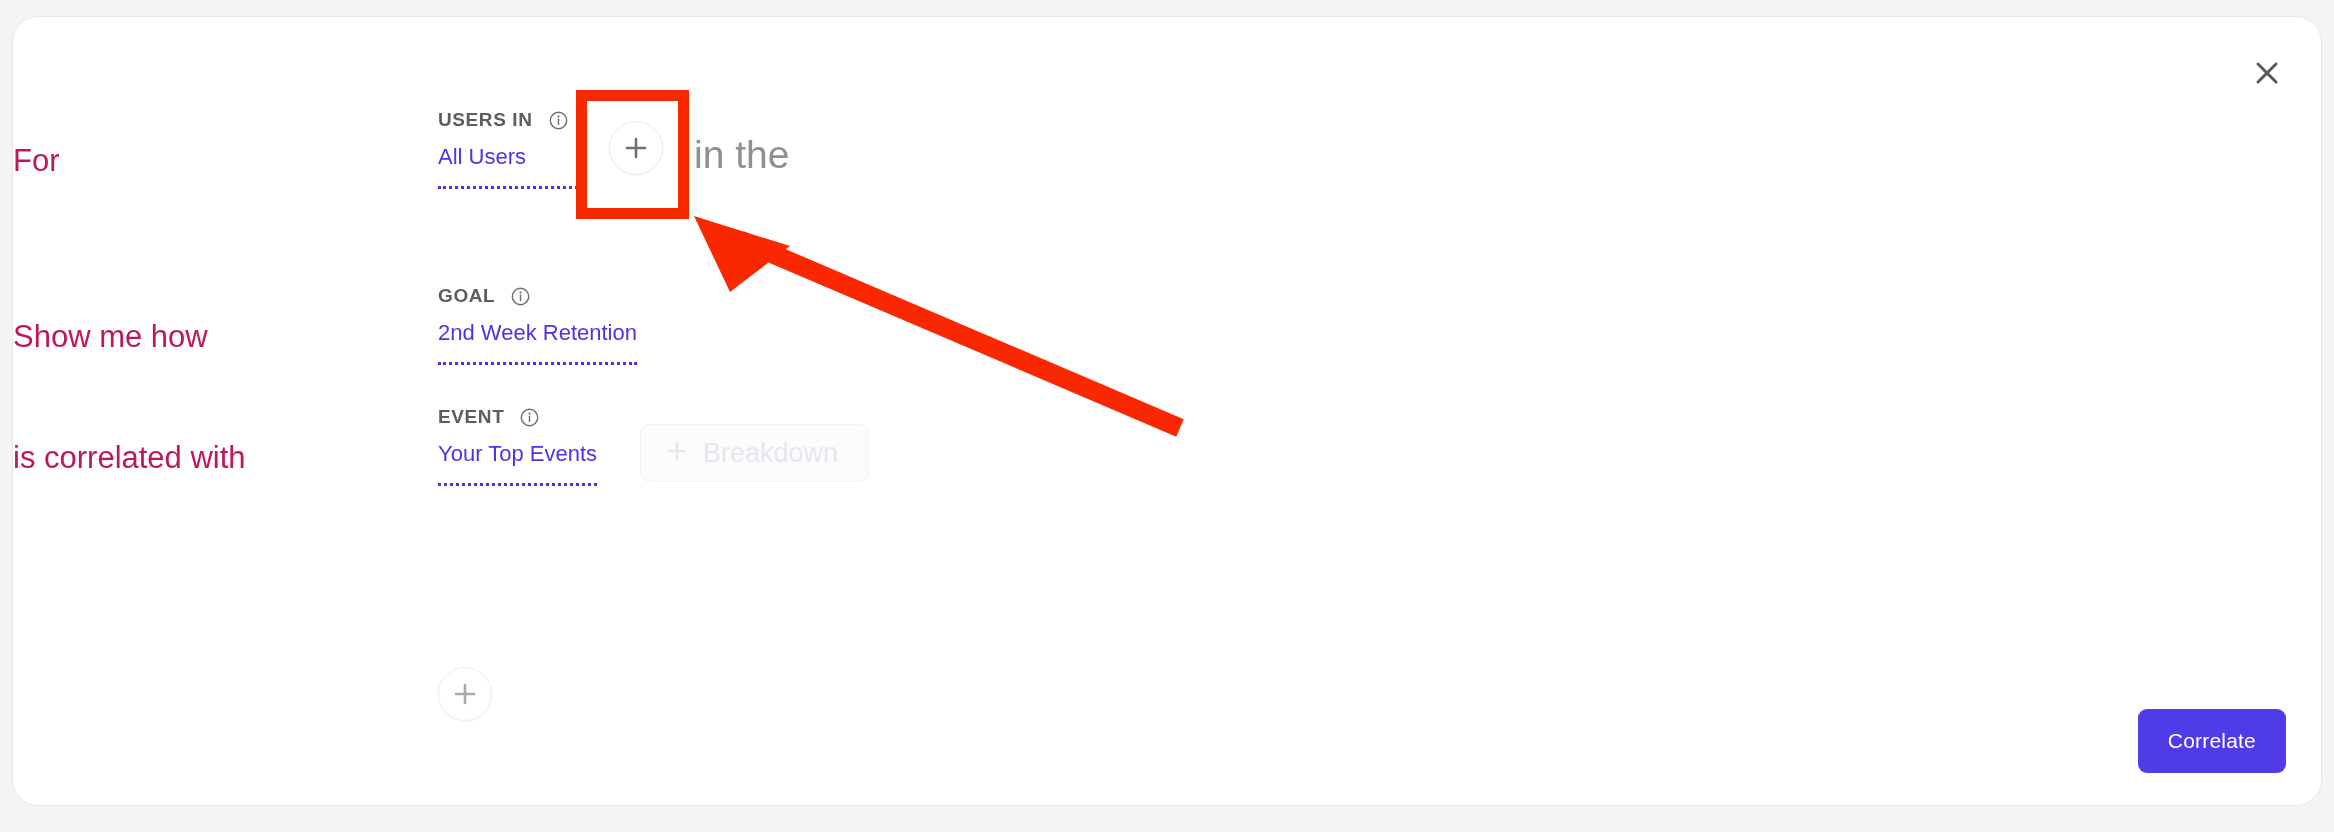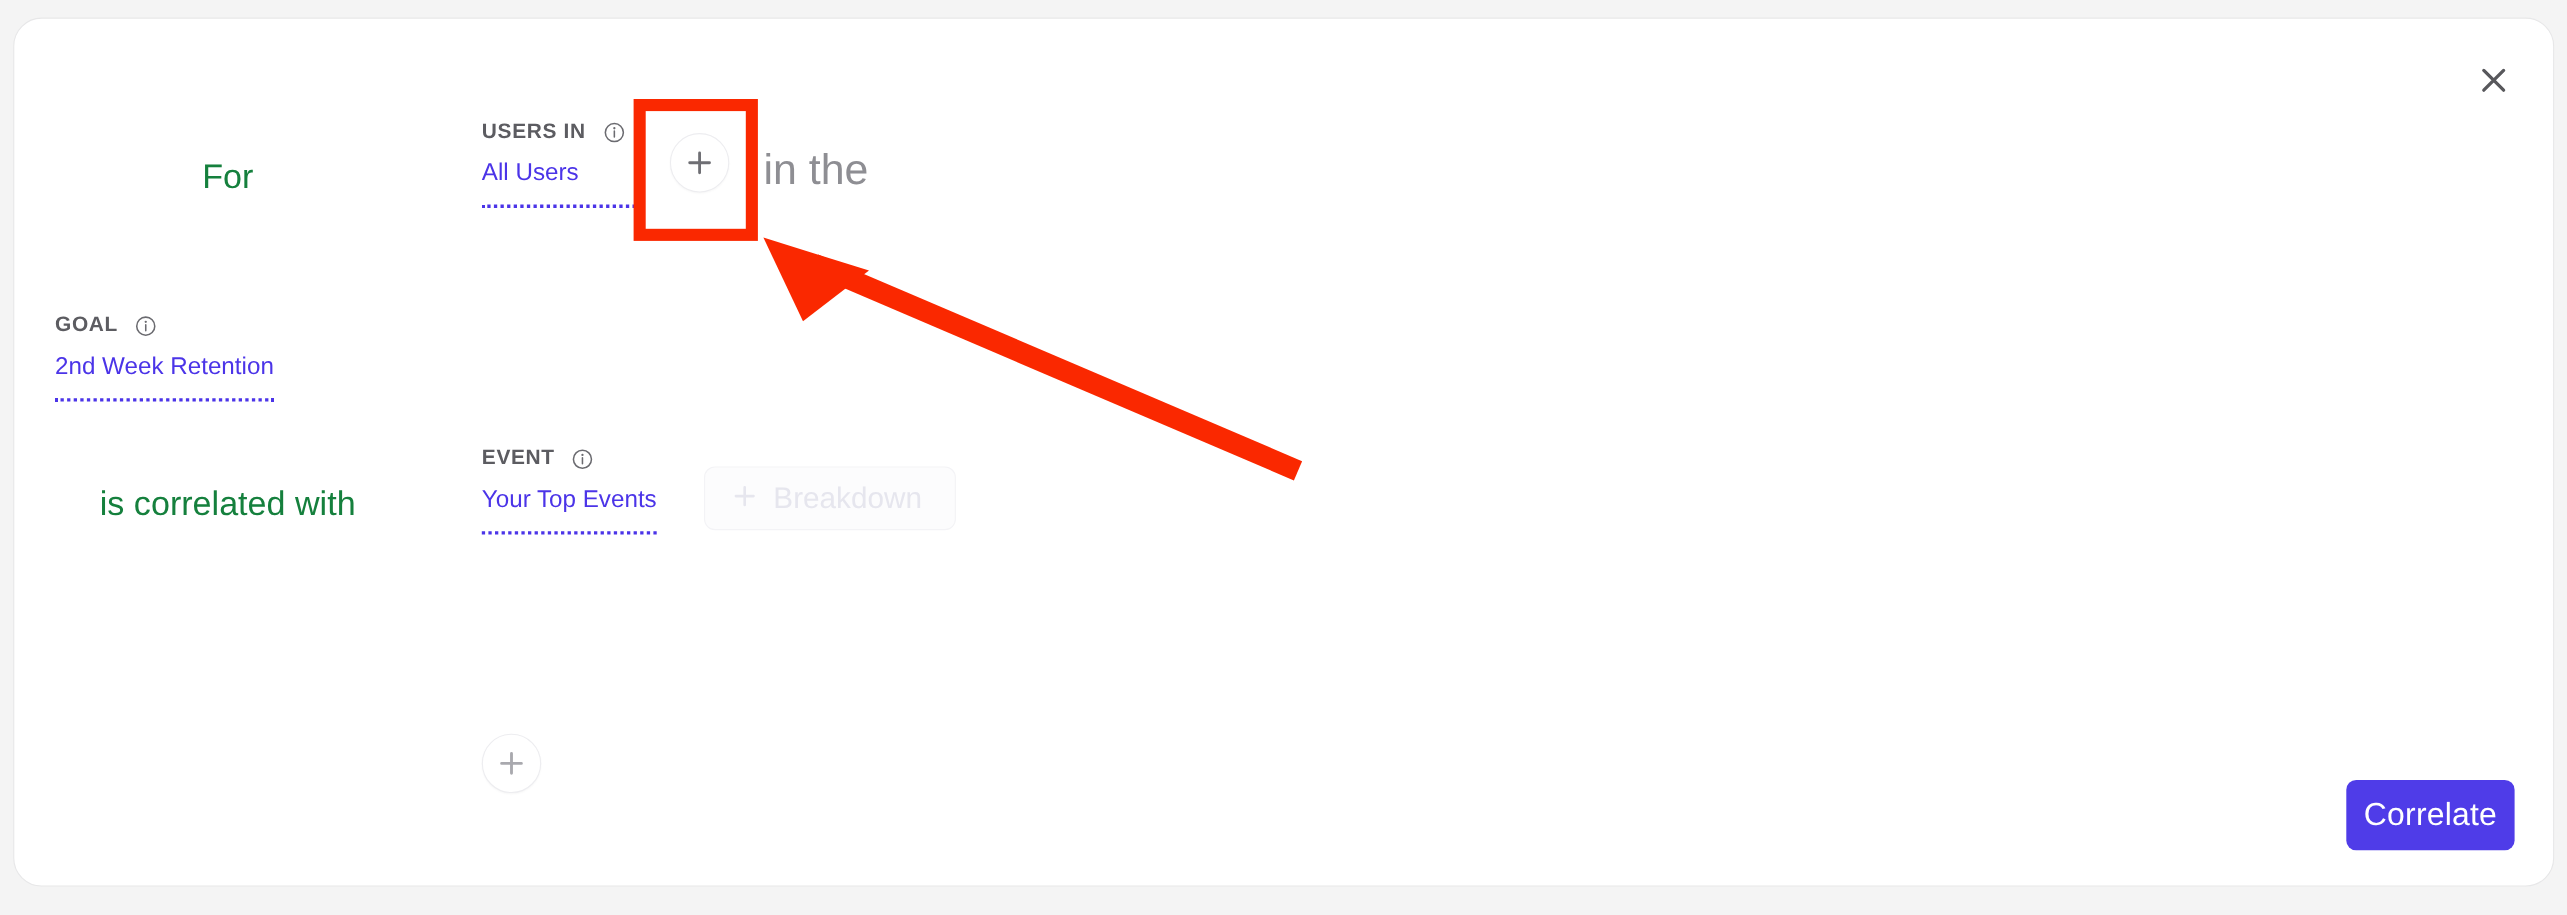--- a/index.html
+++ b/index.html
@@ -63,25 +63,25 @@
     align-items: flex-end;
     height: 76px;
   }
   .qrow.r1 { left: 0; top: 96px; }
   .qrow.r2 { left: 0; top: 272px; }
   .qrow.r3 { left: 0; top: 393px; }
 
   
   .lead {
     width: 388px;
-    text-align: center;
+    text-align: left;
     padding-right: 0;
     font-size: 31px;
     line-height: 38px;
-    color: #15803d;
+    color: #be185d;
     font-weight: 400;
     white-space: nowrap;
     padding-bottom: 9px;
   }
 
   .field-group {
     position: relative;
     margin-left: 37px;
     display: flex;
     flex-direction: column;
@@ -189,22 +189,22 @@
   
   .correlate-btn {
     position: absolute;
     right: 35px;
     bottom: 32px;
     background: #4f3ce8;
     color: #ffffff;
     border: none;
     border-radius: 9px;
     height: 64px;
-    padding: 0 16px;
-    font-size: 29px;
+    padding: 0 30px;
+    font-size: 21px;
     font-family: "Liberation Sans", sans-serif;
     cursor: pointer;
     letter-spacing: 0.2px;
   }
 
   
   .annot {
     position: absolute;
     left: 0; top: 0;
     width: 2334px;
@@ -263,20 +263,21 @@
               </svg>
             </span>
           </div>
         </div>
 
         <div class="connector-mid">in the</div>
 
       </div>
 
       <div class="qrow r2">
+        <div class="lead">Show me how</div>
 
         <div class="field-group">
           <div class="field-label">
             <span>GOAL</span>
             <span class="info-icon">
               <svg width="19" height="19" viewBox="0 0 19 19">
                 <circle cx="9.5" cy="9.5" r="8.2" fill="none" stroke="#6b6b70" stroke-width="1.4"></circle>
                 <circle cx="9.5" cy="5.6" r="1.05" fill="#6b6b70"></circle>
                 <path d="M9.5 8.2 L9.5 13.6" stroke="#6b6b70" stroke-width="1.4" stroke-linecap="round"></path>
               </svg>

